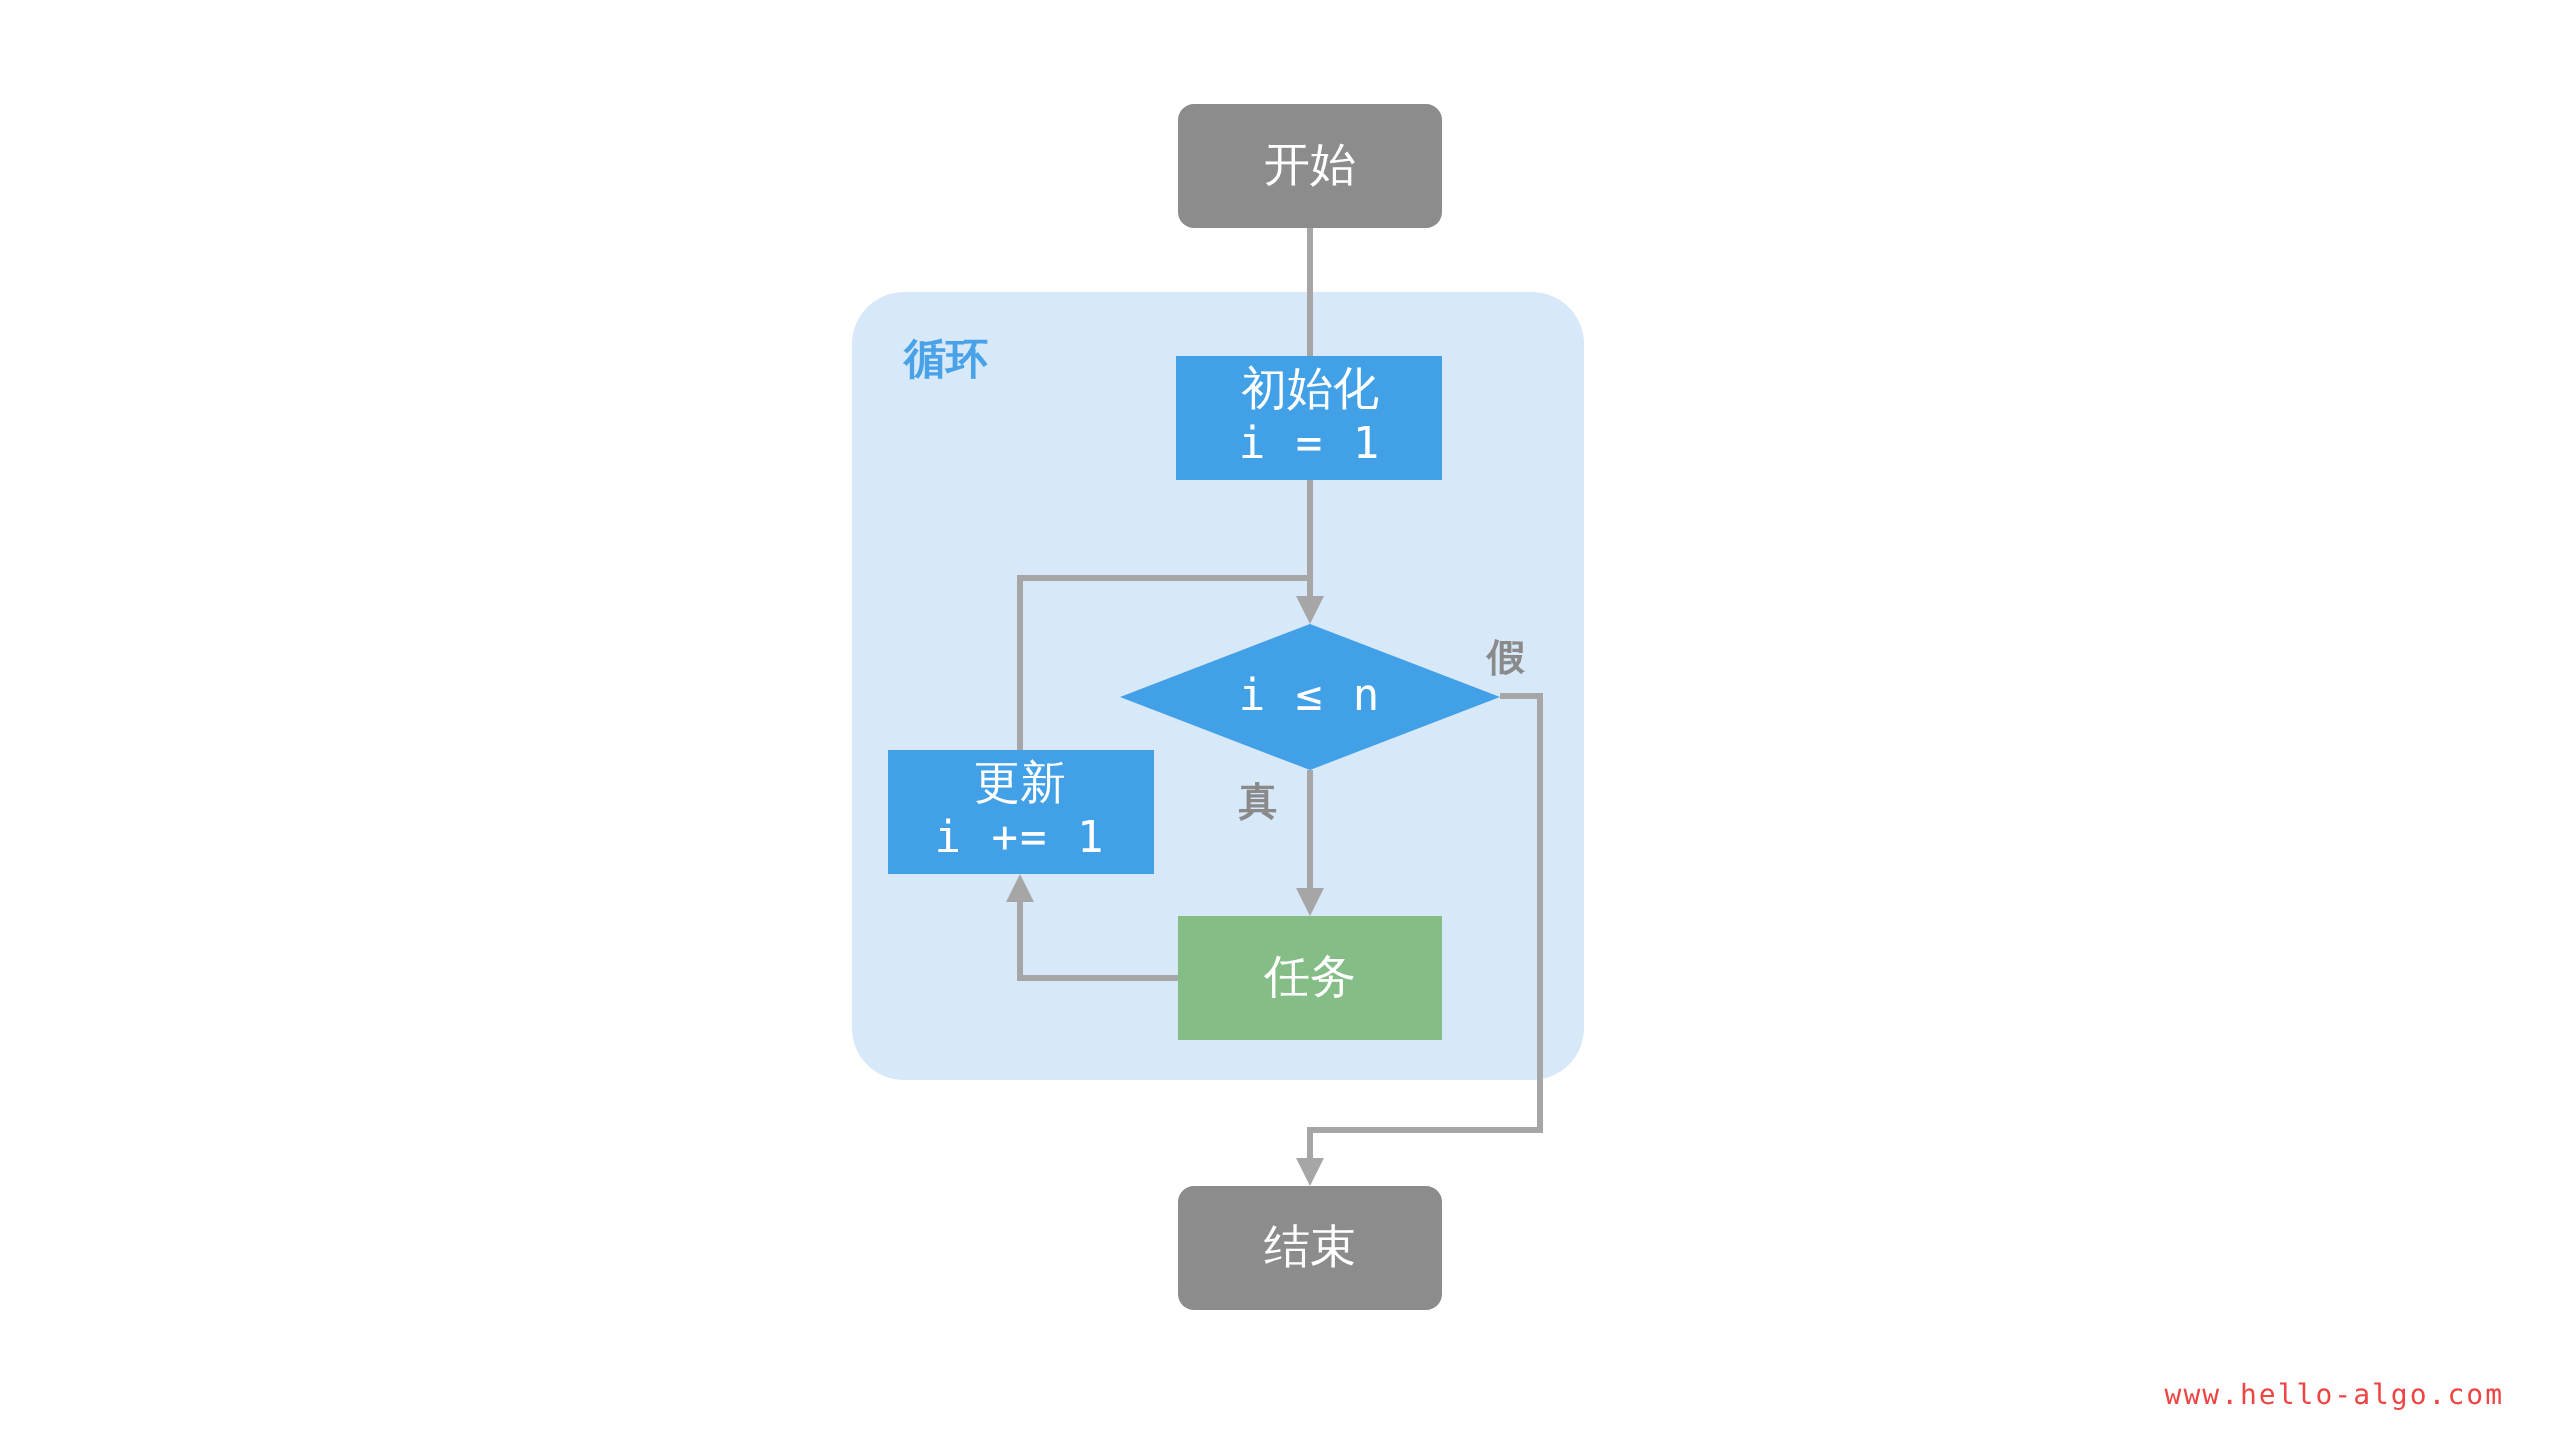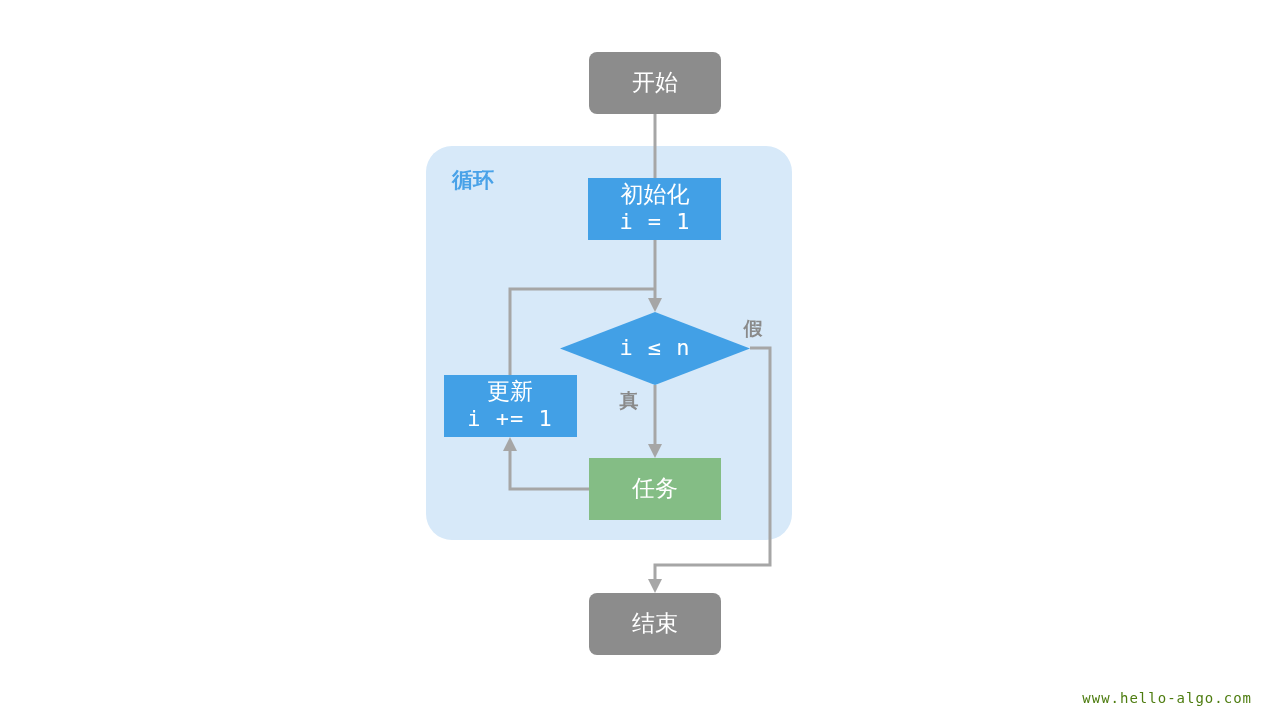--- a/index.html
+++ b/index.html
@@ -57,21 +57,21 @@
     text-anchor: start;
     dominant-baseline: middle;
   }
   .watermark {
     position: absolute;
     right: 28px;
     bottom: 14px;
     font-family: "DejaVu Sans Mono", monospace;
     font-size: 14px;
     letter-spacing: 1px;
-    color: #4d7c0f;
+    color: #ef4444;
     user-select: none;
   }
   .edge {
     fill: none;
     stroke: #a6a6a6;
     stroke-width: 3;
     stroke-linecap: butt;
     stroke-linejoin: miter;
   }
   .arrowhead { fill: #a6a6a6; }

